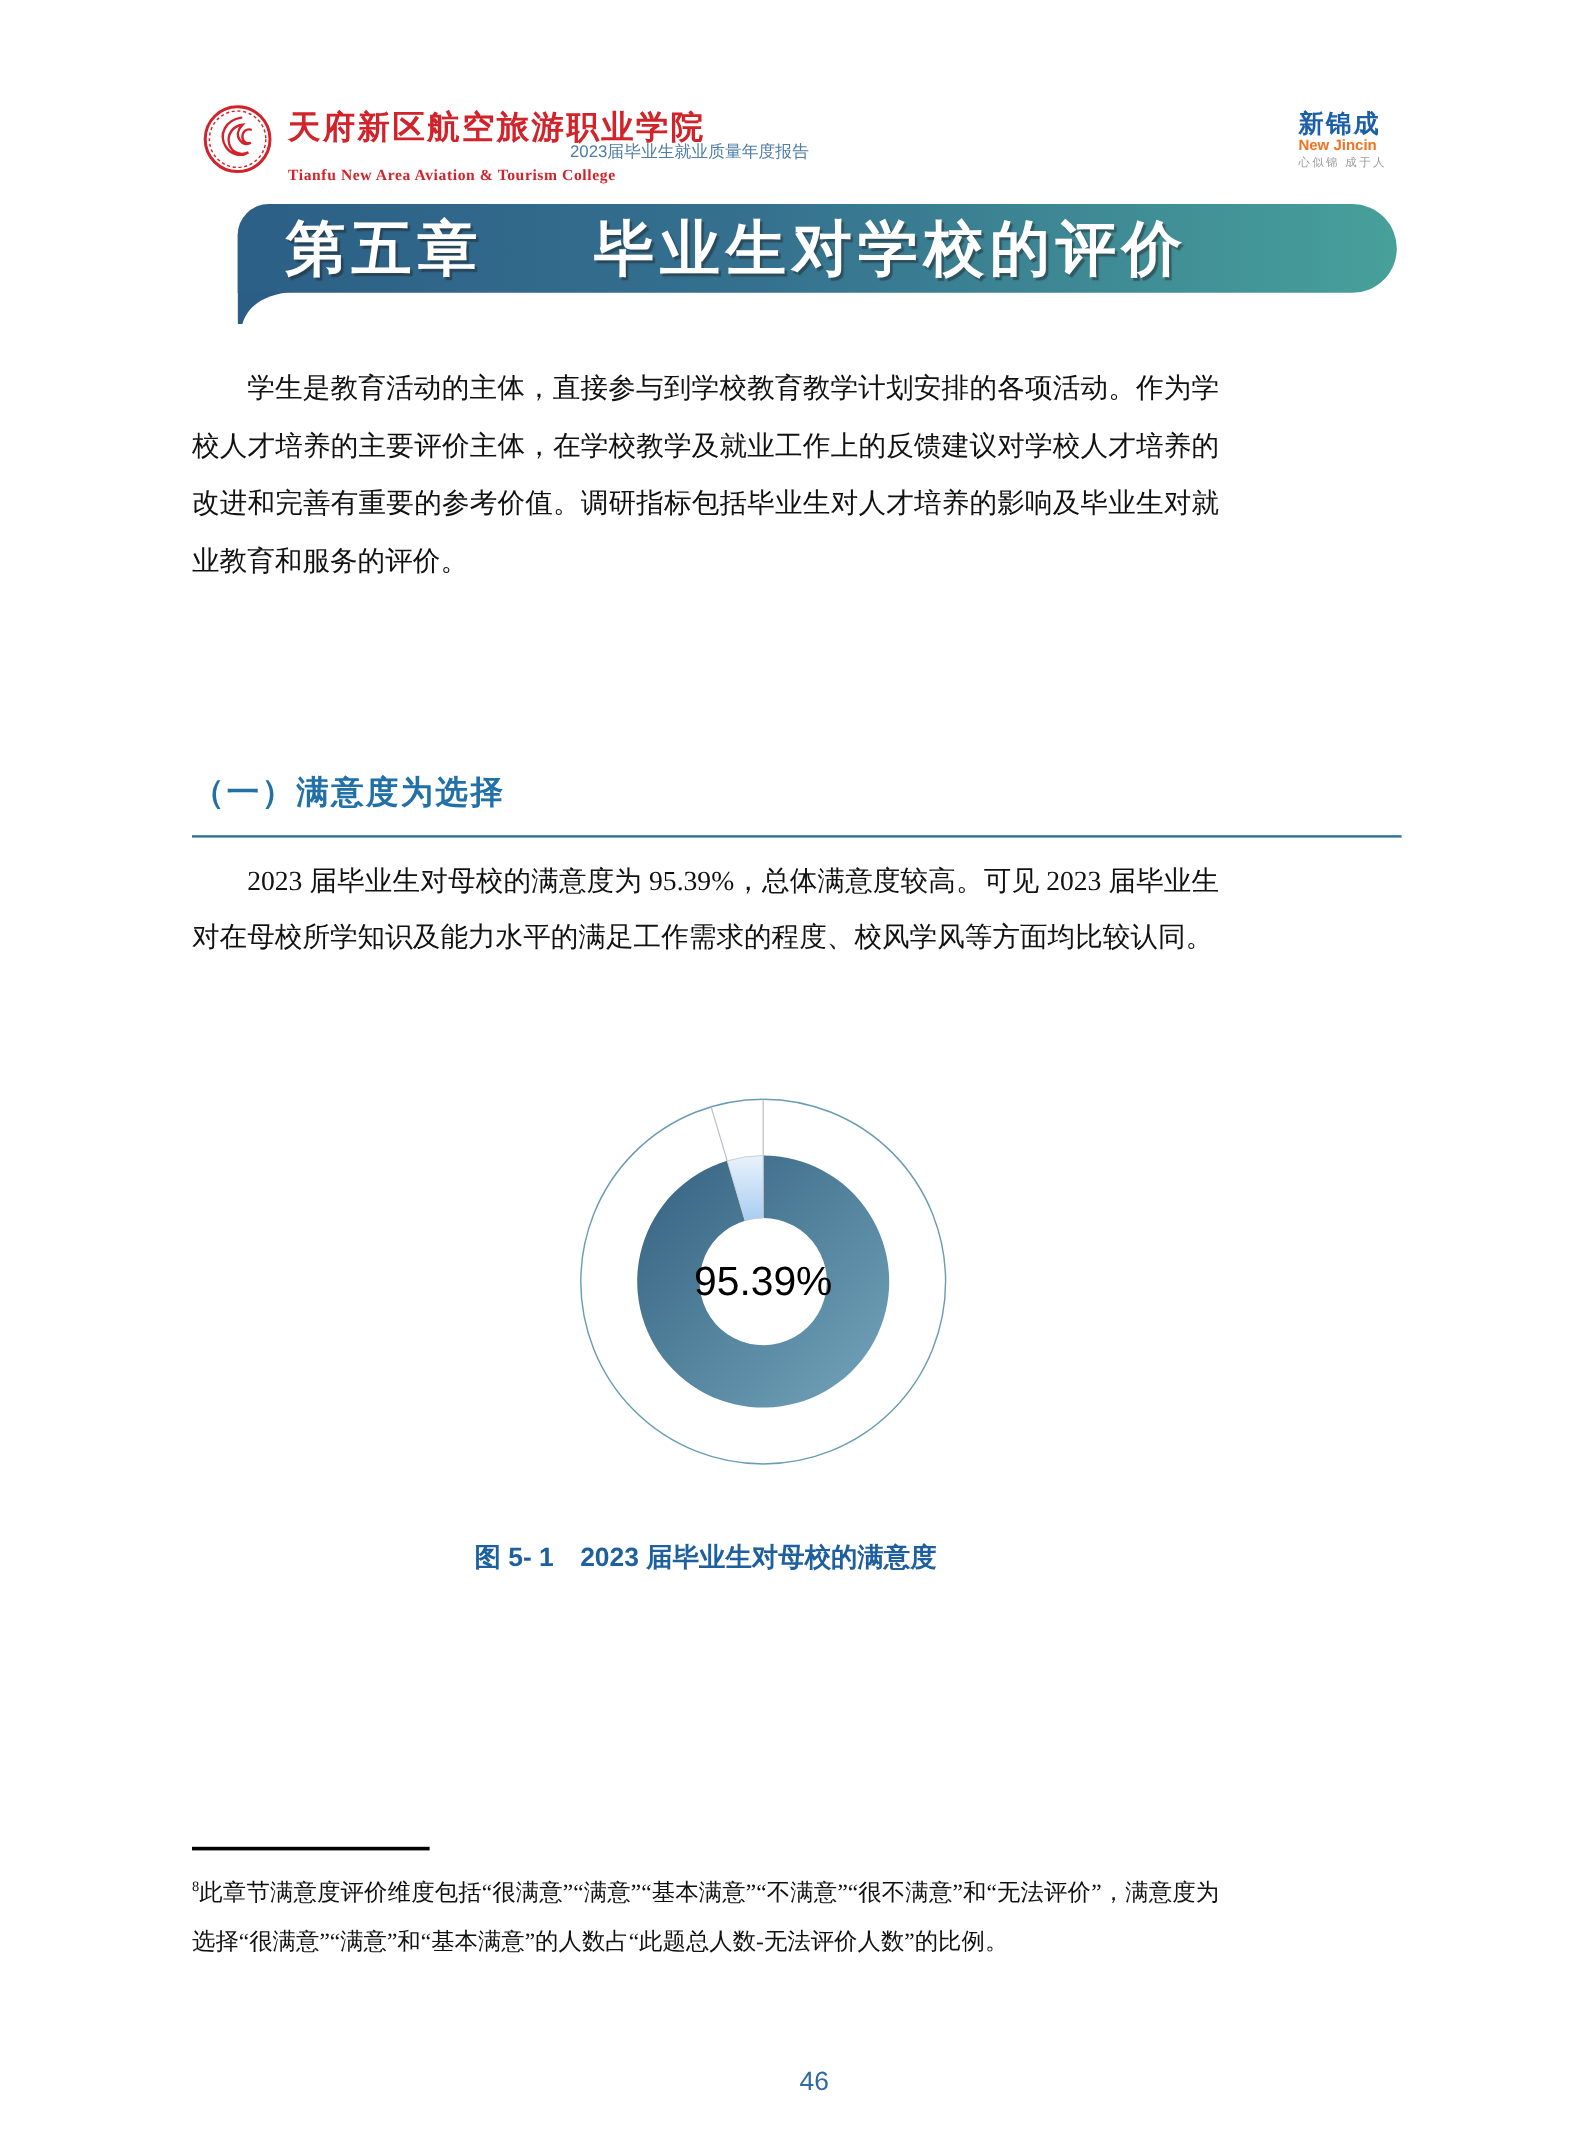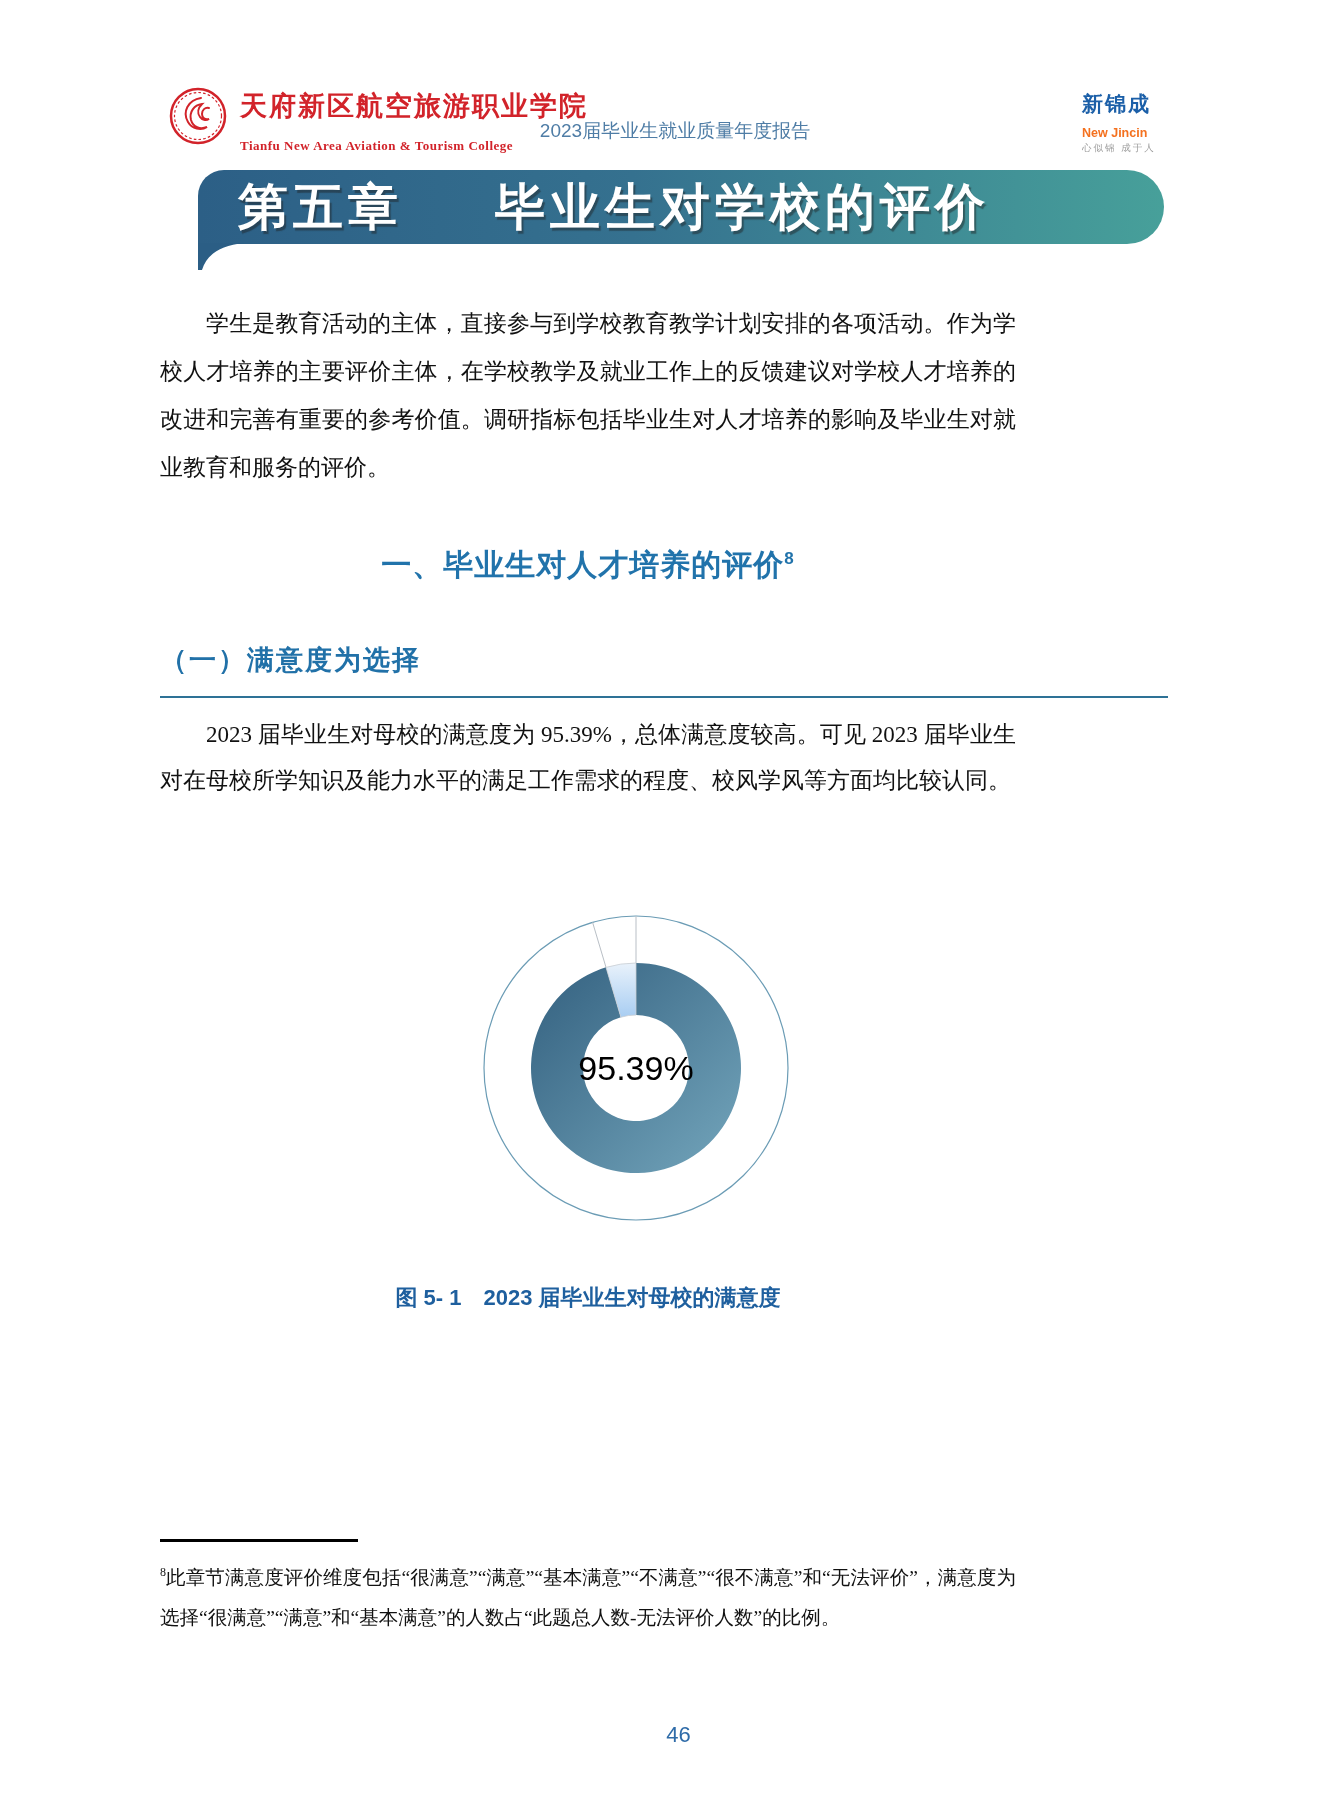--- a/index.html
+++ b/index.html
@@ -6,25 +6,25 @@
   #page{position:relative;width:1302px;height:1795px;background:#ffffff;overflow:hidden;
         font-family:"Liberation Serif","DejaVu Serif",serif;color:#111;}
   .abs{position:absolute;}
 
   
   .logo-badge{left:168px;top:86px;width:60px;height:60px;}
   .college-zh{left:240px;top:88px;font-size:27px;font-weight:bold;color:#d2232a;letter-spacing:2px;
               font-family:"Liberation Serif",serif;}
   .college-en{left:240px;top:138px;font-size:13px;font-weight:bold;color:#d2232a;
               font-family:"Liberation Serif",serif;letter-spacing:.5px;}
-  .report-title{left:475px;top:118px;width:400px;text-align:center;font-size:19px;color:#4f7da6;
+  .report-title{left:475px;top:118px;width:400px;text-align:left;font-size:14px;color:#4f7da6;
               font-family:"Liberation Sans","DejaVu Sans",sans-serif;}
   .brand{left:1082px;top:92px;width:110px;line-height:1.1;font-family:"Liberation Sans",sans-serif;}
   .brand-zh{font-size:21px;font-weight:bold;color:#1b5fa8;letter-spacing:2px;}
-  .brand-en{font-size:12.5px;font-weight:bold;color:#f4711f;margin-top:12px;}
+  .brand-en{font-size:12.5px;font-weight:bold;color:#f4711f;}
   .brand-slogan{font-size:9.5px;color:#9a9a9a;letter-spacing:2px;margin-top:2px;}
 
   
   .banner{left:198px;top:170px;width:966px;height:74px;border-radius:26px 37px 37px 0;
           background:linear-gradient(90deg,#2c5f86 0%,#35718f 45%,#47a09a 100%);
           display:flex;align-items:center;padding-left:40px;box-sizing:border-box;}
   .banner span{font-family:"Liberation Serif",serif;font-weight:bold;font-size:50px;color:#ffffff;
           letter-spacing:5px;text-shadow:2px 3px 1px rgba(30,30,30,.45);white-space:nowrap;}
   .banner .chap{margin-right:92px;}
   .banner-tail{left:198px;top:243px;width:46px;height:27px;}
@@ -81,23 +81,20 @@
   <div class="abs banner">
     <span class="chap">第五章</span>
     <span>毕业生对学校的评价</span>
   </div>
   <svg class="abs banner-tail" viewBox="0 0 46 27">
     <path d="M0 0 L46 0 C22 3 9 11 4 27 L0 27 Z" fill="#2b5e85"></path>
   </svg>
 
   <div class="abs intro">学生是教育活动的主体，直接参与到学校教育教学计划安排的各项活动。作为学校人才培养的主要评价主体，在学校教学及就业工作上的反馈建议对学校人才培养的改进和完善有重要的参考价值。调研指标包括毕业生对人才培养的影响及毕业生对就业教育和服务的评价。</div>
 
-  <div class="abs sec-heading">
-    <span>一、毕业生对人才培养的评价</span><sup>8</sup>
-  </div>
 
   <div class="abs sub-heading">（一）满意度为选择</div>
   <div class="abs rule-blue"></div>
 
   <div class="abs para2">2023 届毕业生对母校的满意度为 95.39%，总体满意度较高。可见 2023 届毕业生对在母校所学知识及能力水平的满足工作需求的程度、校风学风等方面均比较认同。</div>
 
   <div class="abs chart-wrap">
     <svg viewBox="-170 -170 340 340">
       <defs>
         <linearGradient id="gradMain" x1="0" y1="0" x2="1" y2="1">

